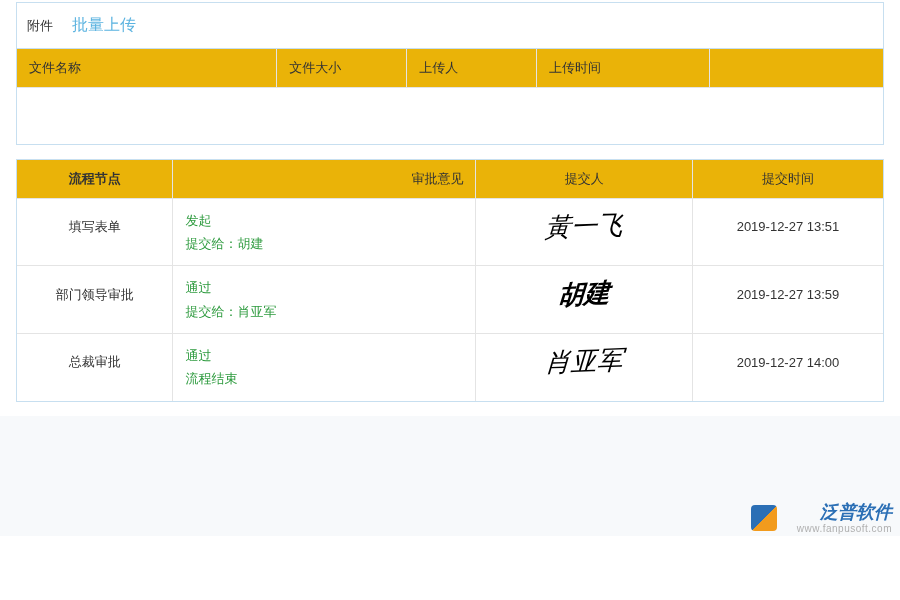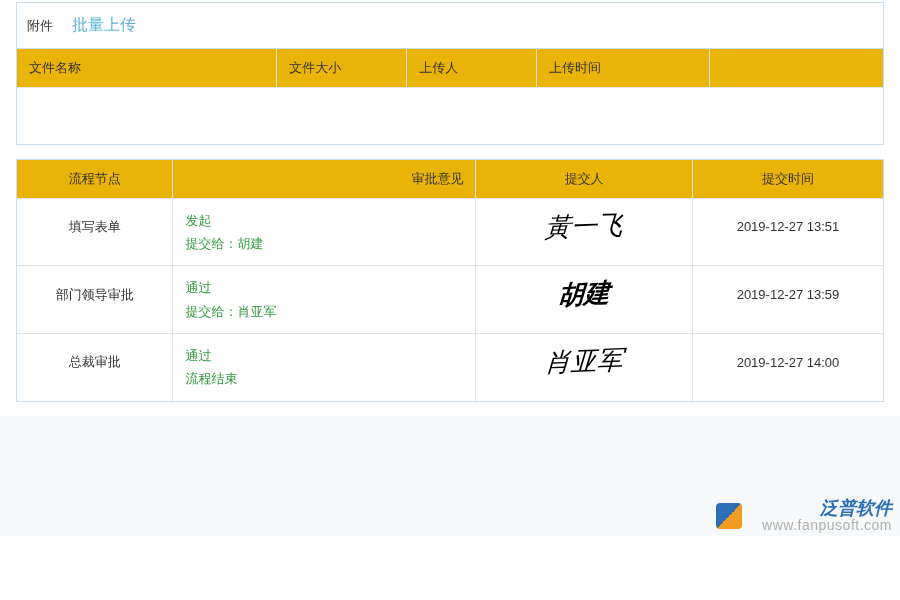--- a/index.html
+++ b/index.html
@@ -46,21 +46,21 @@
       color: #333;
     }
     th { background: #eab308; }
     .attach-table th:nth-child(1){ width: 30%; }
     .attach-table th:nth-child(2){ width: 15%; }
     .attach-table th:nth-child(3){ width: 15%; }
     .attach-table th:nth-child(4){ width: 20%; }
     .attach-table .empty-row td { height: 56px; }
     
     .approval-table th, .approval-table td { text-align: center; }
-    .approval-table th:nth-child(1){ width: 18%; }
+    .approval-table th:nth-child(1){ width: 18%; font-weight: bold; }
     .approval-table th:nth-child(2){ width: 35%; text-align:right;}
     .approval-table th:nth-child(3){ width: 25%; }
     .approval-table th:nth-child(4){ width: 22%; }
     .approval-table td.opinion { text-align: left; padding: 10px 12px; }
     .green { color: #2e9b3f; line-height: 1.8; }
     .sig {
       font-family: "Brush Script MT", "Segoe Script", cursive;
       font-size: 26px;
       font-style: italic;
       color: #000;
@@ -80,21 +80,21 @@
       gap: 20px;
     }
     .brand-logo {
       width: 26px; height: 26px;
       background: linear-gradient(135deg,#2b6fb5 0%, #2b6fb5 50%, #f29b1d 50%, #f29b1d 100%);
       border-radius: 4px;
       display: inline-block;
     }
     .brand-text { display: flex; flex-direction: column; line-height: 1.1; }
     .brand-name { color:#2b6fb5; font-size:18px; font-weight:bold; font-style:italic; }
-    .brand-url { color:#b0b0b0; font-size:14px; letter-spacing:0.5px;}
+    .brand-url { color:#b0b0b0; font-size:10px; letter-spacing:0.5px;}
     .no-outer-border table { border-top: none; }
     .no-outer-border th:first-child, .no-outer-border td:first-child { border-left: none; }
     .no-outer-border th:last-child, .no-outer-border td:last-child { border-right: none; }
     .no-outer-border tr:last-child td { border-bottom: none; }
     .no-outer-border th { border-top: none; }
     .approval-table td { padding-top: 8px; padding-bottom: 18px; }
   </style>
 </head>
 <body>
 

